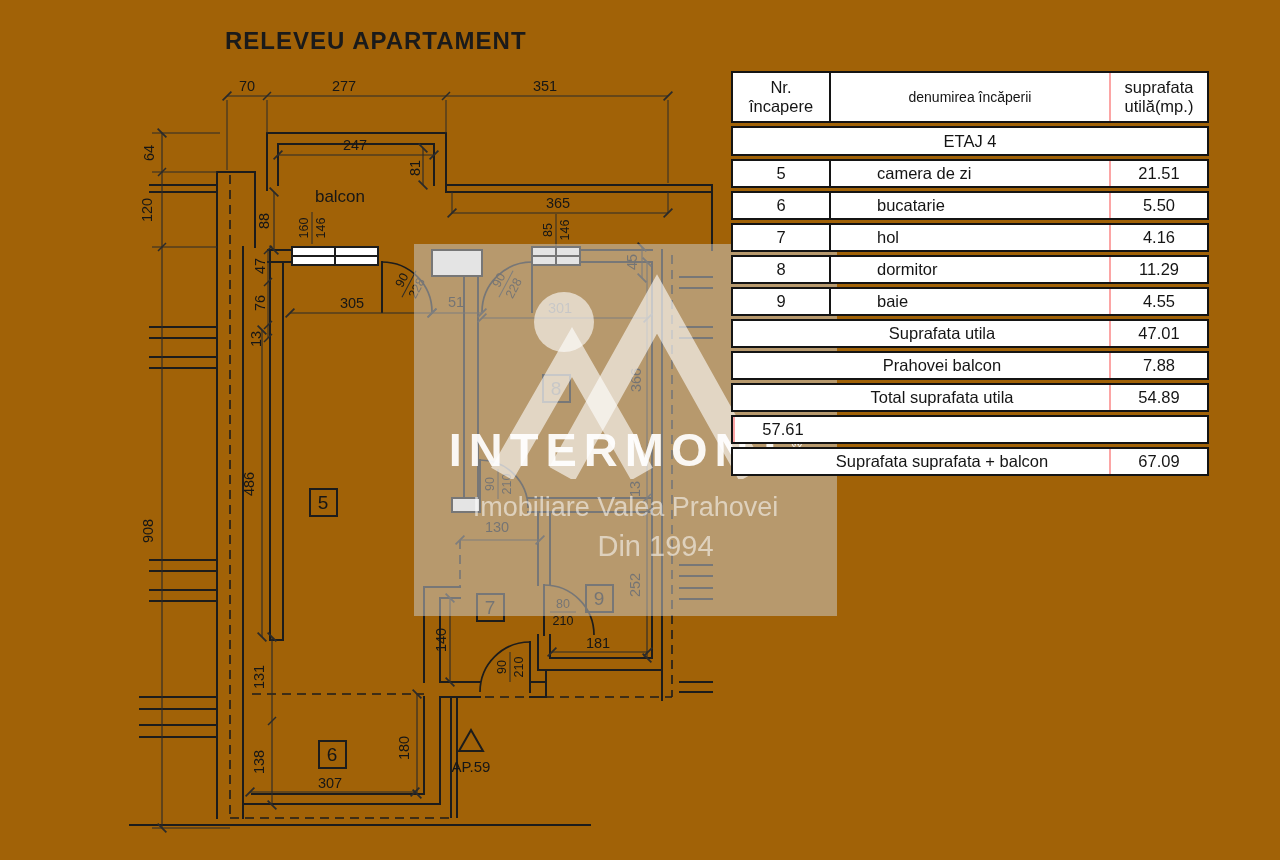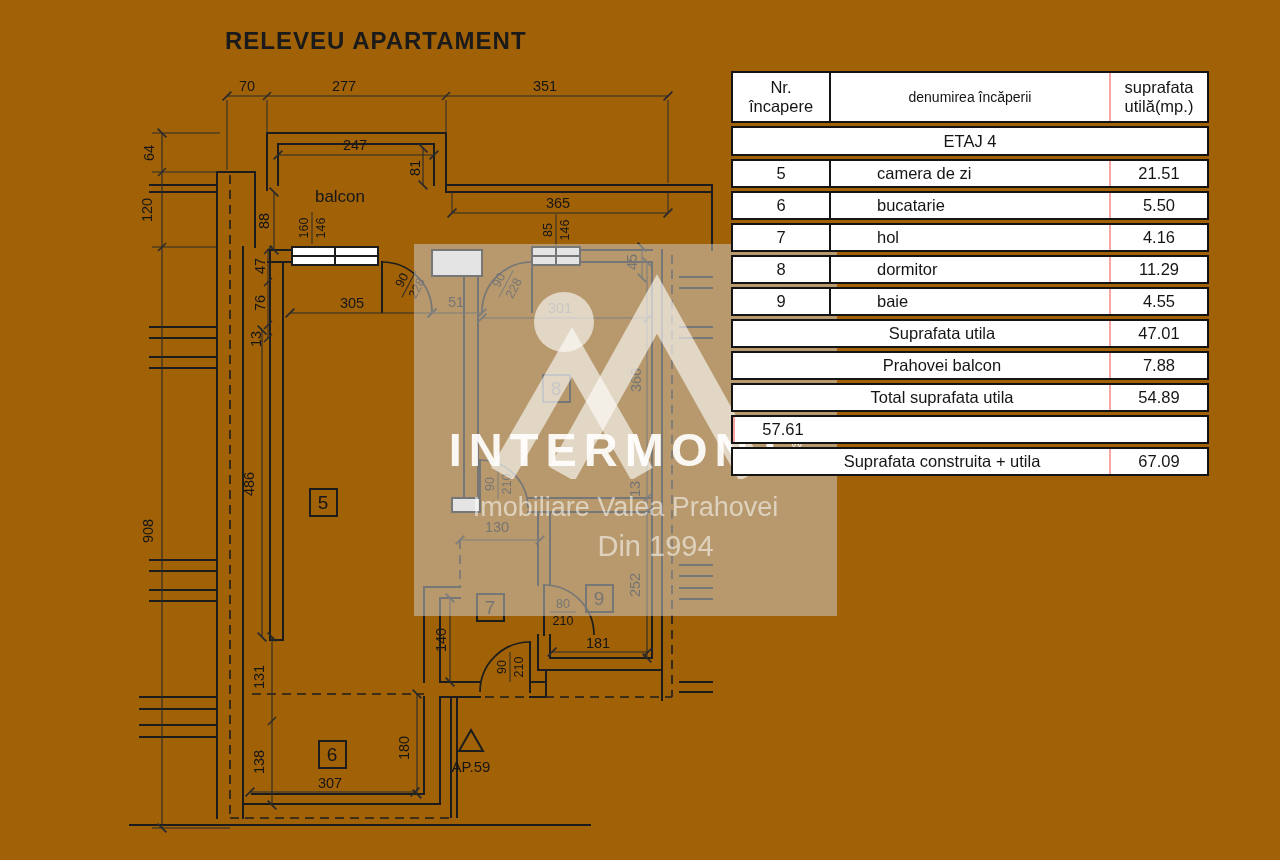--- a/index.html
+++ b/index.html
@@ -338,18 +338,18 @@
       <div class="c car">7.88</div>
     </div>
     <div class="trow">
       <div class="c sumlab">Total suprafata utila</div>
       <div class="c car">54.89</div>
     </div>
     <div class="trow">
       <div class="c car">57.61</div>
     </div>
     <div class="trow">
-      <div class="c sumlab">Suprafata construita + utila</div>
+      <div class="c sumlab">Suprafata suprafata + balcon</div>
       <div class="c car">67.09</div>
     </div>
   </div>
 
 </div>
 
 </body></html>

